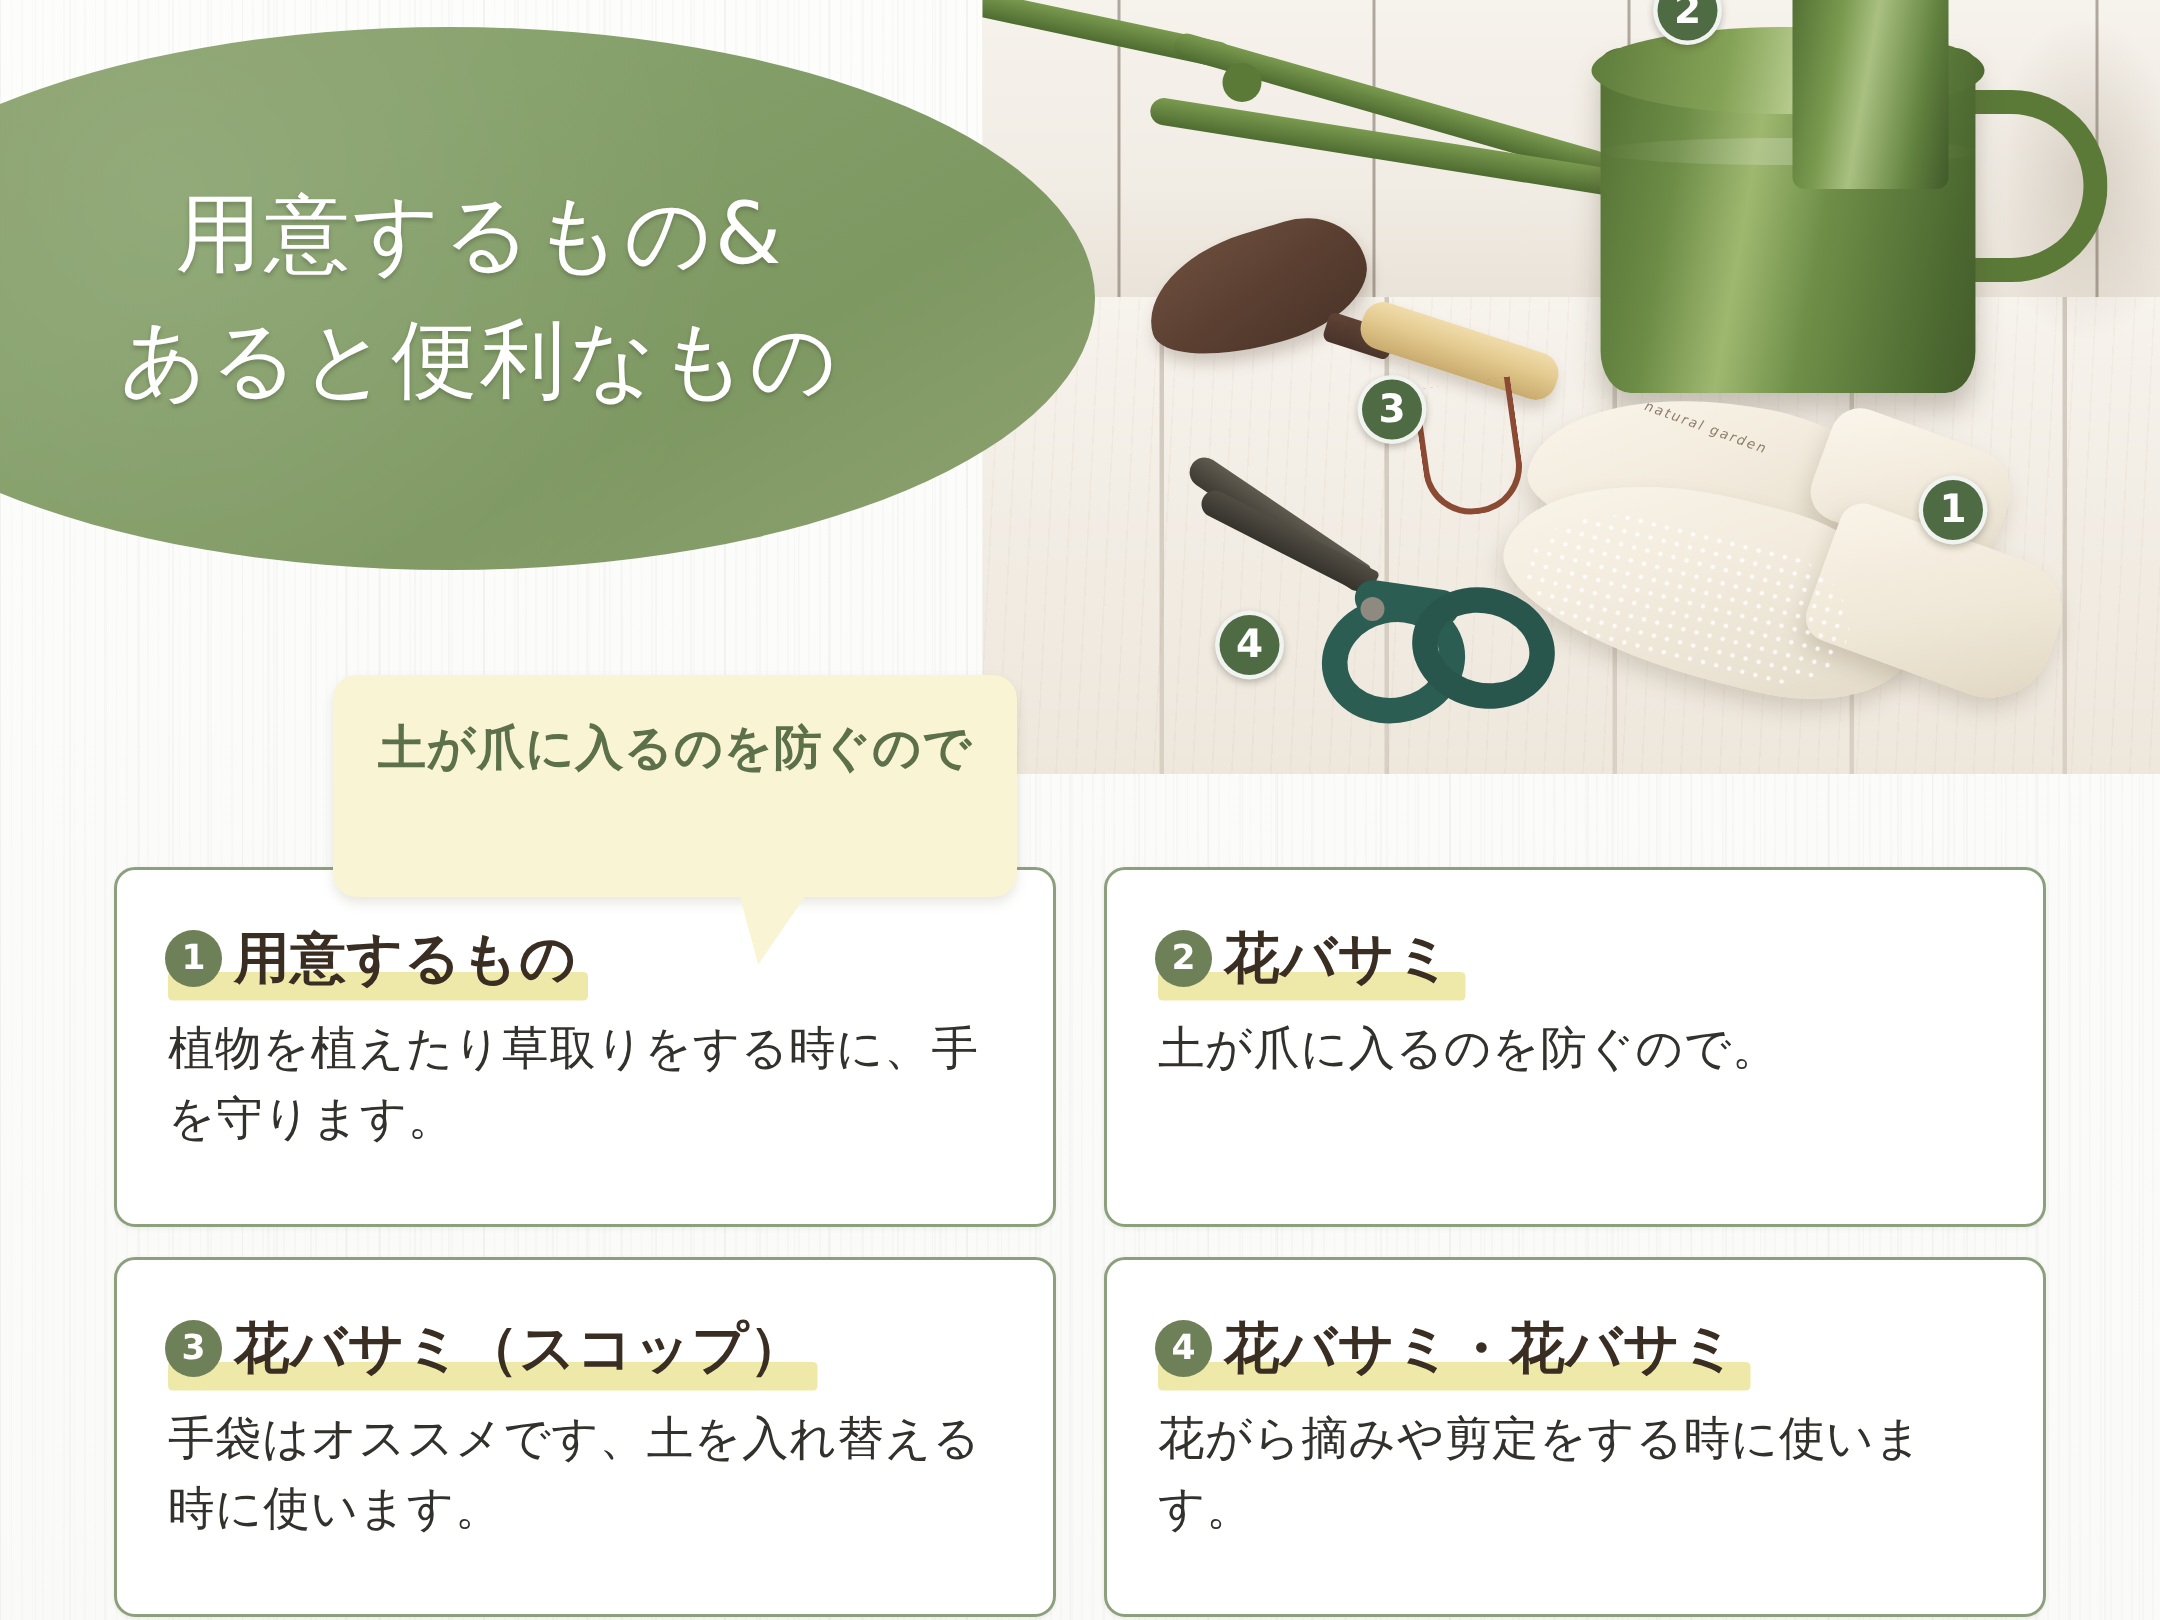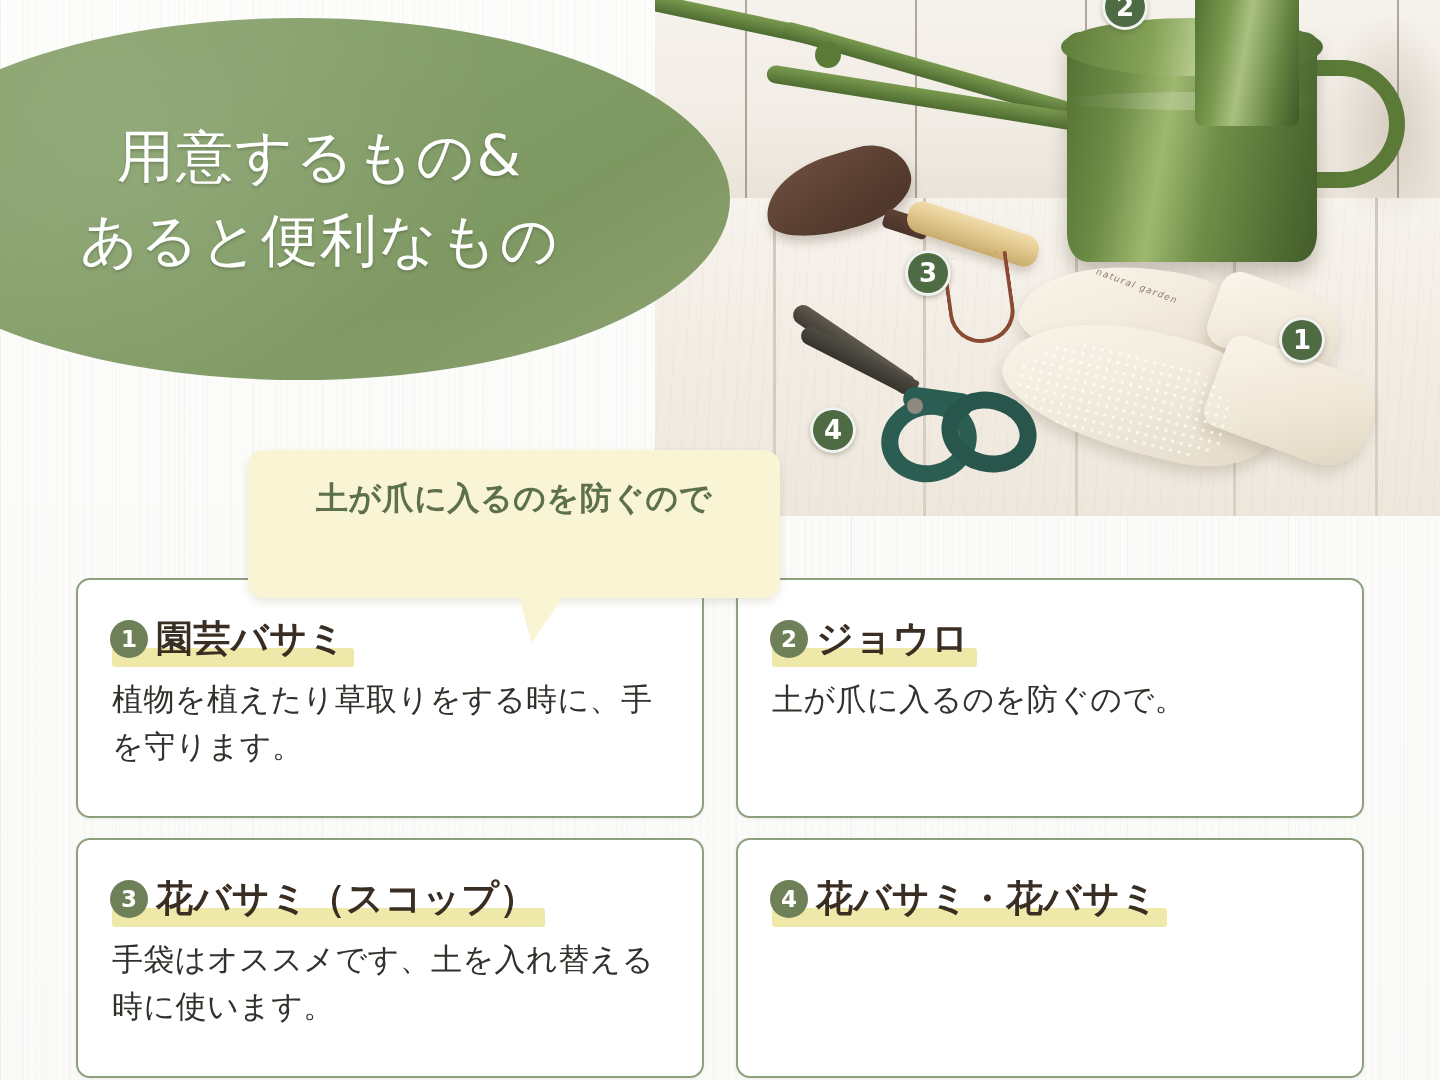--- a/index.html
+++ b/index.html
@@ -350,23 +350,23 @@
     letter-spacing: 2px;
     text-shadow: 0 2px 3px rgba(60,72,48,0.35);
     padding-left: 40px;
     box-sizing: border-box;
   }
   #title-text .tl { display: block; }
 
   
   #bubble {
     position: absolute;
-    left: 248px;
+    left: 222px;
     top: 450px;
-    width: 532px;
+    width: 456px;
     height: 148px;
     background: #f9f4d4;
     border-radius: 16px;
     box-shadow: 0 4px 8px rgba(120,110,75,0.17);
     z-index: 40;
   }
   #bubble-text {
     position: absolute;
     left: 0; right: 0;
     top: 26px;
@@ -541,32 +541,32 @@
       <span class="bl">土が爪に入るのを防ぐので</span>
     </div>
     <div id="bubble-tail"></div>
   </div>
 
   <div class="card" id="card-1">
     <div class="card-head">
       <div class="card-num">1</div>
       <div class="card-title-wrap">
         <div class="card-title-hl"></div>
-        <div class="card-title">園芸バサミ</div>
+        <div class="card-title">用意するもの</div>
       </div>
     </div>
     <div class="card-body">植物を植えたり草取りをする時に、手を守ります。</div>
   </div>
 
   <div class="card" id="card-2">
     <div class="card-head">
       <div class="card-num">2</div>
       <div class="card-title-wrap">
         <div class="card-title-hl"></div>
-        <div class="card-title">ジョウロ</div>
+        <div class="card-title">花バサミ</div>
       </div>
     </div>
     <div class="card-body">土が爪に入るのを防ぐので。</div>
   </div>
 
   <div class="card" id="card-3">
     <div class="card-head">
       <div class="card-num">3</div>
       <div class="card-title-wrap">
         <div class="card-title-hl"></div>
@@ -577,15 +577,16 @@
   </div>
 
   <div class="card" id="card-4">
     <div class="card-head">
       <div class="card-num">4</div>
       <div class="card-title-wrap">
         <div class="card-title-hl"></div>
         <div class="card-title">花バサミ・花バサミ</div>
       </div>
     </div>
+    <div class="card-body">花がら摘みや剪定をする時に使います。</div>
   </div>
 
 </div>
 
 </body></html>

